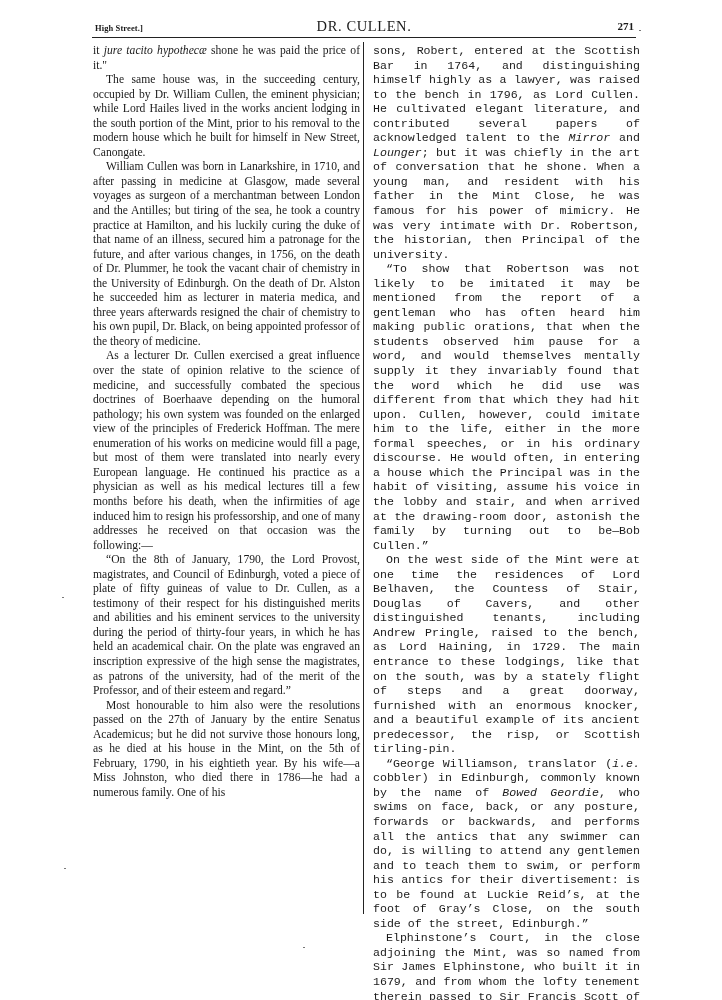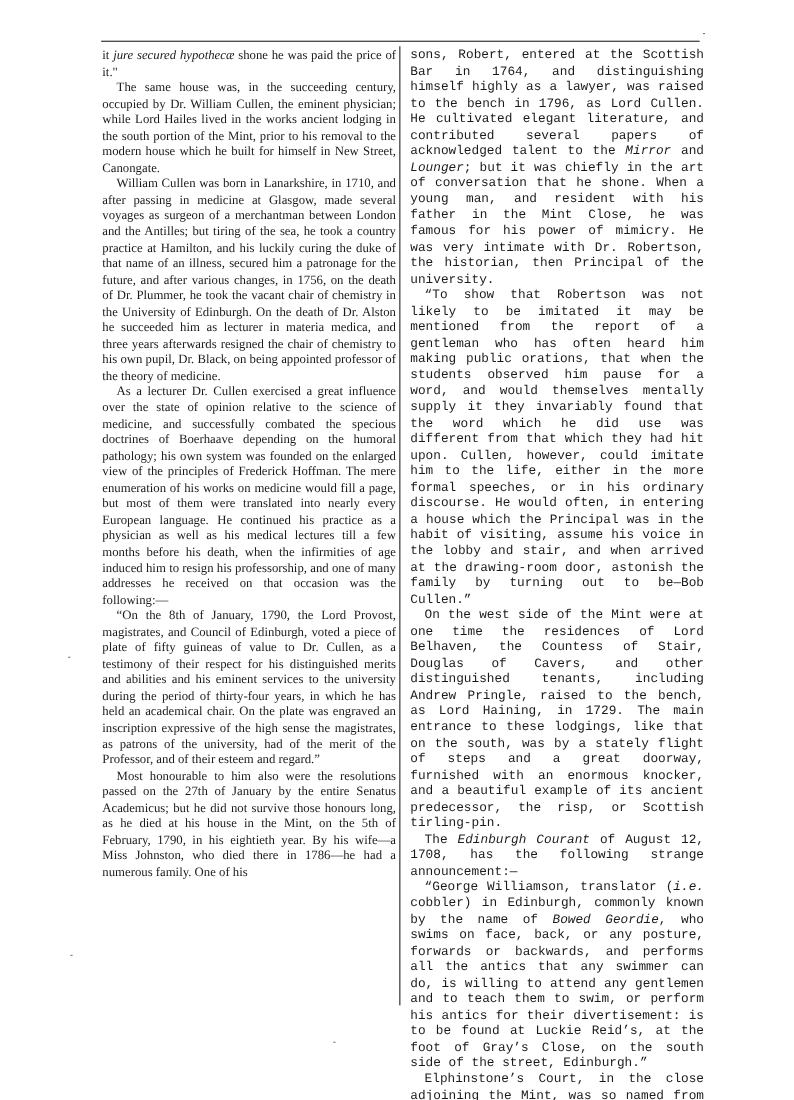--- a/index.html
+++ b/index.html
@@ -17,36 +17,40 @@
   .divider { position: absolute; left: 363px; top: 42px; width: 1px; height: 872px; background: #222; }
   p { margin: 0; text-indent: 13px; hyphens: manual; }
   p.cont { text-indent: 0; }
   em { font-style: italic; }
   .speck { position: absolute; width: 2px; height: 1px; background: #777; }
 </style>
 </head>
 <body>
 
 <div class="page">
+  <div class="running-head">
+    <span class="rh-left">High Street.]</span>
+    <span class="rh-center">DR. CULLEN.</span>
+    <span class="rh-right">271</span>
+  </div>
   <div class="rh-rule"></div>
 
   <div class="col col-left" id="col-left">
-      <p class="cont"><span>it </span><em>jure secured hypothecæ</em><span> shone he was paid the price of it."</span></p>
+      <p class="cont"><span>it </span><em>jure tacito hypothecæ</em><span> shone he was paid the price of it."</span></p>
       <p><span>The same house was, in the succeeding century, occupied by Dr. William Cullen, the eminent physician; while Lord Hailes lived in the works ancient lodging in the south portion of the Mint, prior to his removal to the modern house which he built for himself in New Street, Canongate.</span></p>
       <p><span>William Cullen was born in Lanarkshire, in 1710, and after passing in medicine at Glasgow, made several voyages as surgeon of a merchantman between London and the Antilles; but tiring of the sea, he took a country practice at Hamilton, and his luckily curing the duke of that name of an illness, secured him a patronage for the future, and after various changes, in 1756, on the death of Dr. Plummer, he took the vacant chair of chemistry in the University of Edinburgh. On the death of Dr. Alston he succeeded him as lecturer in materia medica, and three years afterwards re­signed the chair of chemistry to his own pupil, Dr. Black, on being appointed professor of the theory of medicine.</span></p>
       <p><span>As a lecturer Dr. Cullen exercised a great influence over the state of opinion relative to the science of medicine, and successfully combated the spe­cious doctrines of Boerhaave depending on the humoral pathology; his own system was founded on the enlarged view of the principles of Frederick Hoffman. The mere enumeration of his works on medicine would fill a page, but most of them were translated into nearly every European language. He continued his practice as a physician as well as his medical lectures till a few months before his death, when the infirmities of age induced him to resign his professorship, and one of many addresses he received on that occasion was the following:—</span></p>
       <p><span>“On the 8th of January, 1790, the Lord Provost, magistrates, and Council of Edinburgh, voted a piece of plate of fifty guineas of value to Dr. Cullen, as a testimony of their respect for his distinguished merits and abilities and his eminent services to the university during the period of thirty-four years, in which he has held an academical chair. On the plate was engraved an inscription expressive of the high sense the magistrates, as patrons of the uni­versity, had of the merit of the Professor, and of their esteem and regard.”</span></p>
       <p><span>Most honourable to him also were the resolutions passed on the 27th of January by the entire Senatus Academicus; but he did not survive those honours long, as he died at his house in the Mint, on the 5th of February, 1790, in his eightieth year. By his wife—a Miss Johnston, who died there in 1786—he had a numerous family. One of his</span></p>
     </div>
   <div class="divider"></div>
   <div class="col col-right" id="col-right">
       <p class="cont"><span>sons, Robert, entered at the Scottish Bar in 1764, and distinguishing himself highly as a lawyer, was raised to the bench in 1796, as Lord Cullen. He cultivated elegant literature, and contributed several papers of acknowledged talent to the </span><em>Mirror</em><span> and </span><em>Lounger</em><span>; but it was chiefly in the art of conversa­tion that he shone. When a young man, and resident with his father in the Mint Close, he was famous for his power of mimicry. He was very intimate with Dr. Robertson, the historian, then Principal of the university.</span></p>
       <p><span>“To show that Robertson was not likely to be imitated it may be mentioned from the report of a gentleman who has often heard him making public orations, that when the students observed him pause for a word, and would themselves mentally supply it they invariably found that the word which he did use was different from that which they had hit upon. Cullen, however, could imitate him to the life, either in the more formal speeches, or in his ordinary dis­course. He would often, in entering a house which the Principal was in the habit of visiting, assume his voice in the lobby and stair, and when arrived at the drawing-room door, astonish the family by turning out to be—Bob Cullen.”</span></p>
       <p><span>On the west side of the Mint were at one time the residences of Lord Belhaven, the Countess of Stair, Douglas of Cavers, and other distinguished tenants, including Andrew Pringle, raised to the bench, as Lord Haining, in 1729. The main entrance to these lodgings, like that on the south, was by a stately flight of steps and a great doorway, furnished with an enormous knocker, and a beautiful example of its ancient predecessor, the risp, or Scottish tirling-pin.</span></p>
-      <p><span>The </span><em>Edinburgh Courant</em><span> of August 12, 1708, has the following strange announcement:—</span></p>
       <p><span>“George Williamson, translator (</span><em>i.e.</em><span> cobbler) in Edinburgh, commonly known by the name of </span><em>Bowed Geordie</em><span>, who swims on face, back, or any posture, forwards or backwards, and performs all the antics that any swimmer can do, is willing to attend any gentlemen and to teach them to swim, or perform his antics for their divertisement: is to be found at Luckie Reid’s, at the foot of Gray’s Close, on the south side of the street, Edinburgh.”</span></p>
       <p><span>Elphinstone’s Court, in the close adjoining the Mint, was so named from Sir James Elphinstone, who built it in 1679, and from whom the lofty tenement therein passed to Sir Francis Scott of Thirlstane. The latter sold it to Patrick Wedderburn, who assumed the title of Lord Chesterhall on his eleva­tion to the bench in 1755. His son, Alexander Wedderburn, afterwards Lord Loughborough, first Earl of Rosslyn, and Lord High Chancellor of</span></p>
     </div>
 
   <div class="speck" style="left:639px;top:30px;"></div>
   <div class="speck" style="left:62px;top:597px;"></div>
   <div class="speck" style="left:64px;top:868px;"></div>
   <div class="speck" style="left:303px;top:947px;"></div>
 </div>
 

